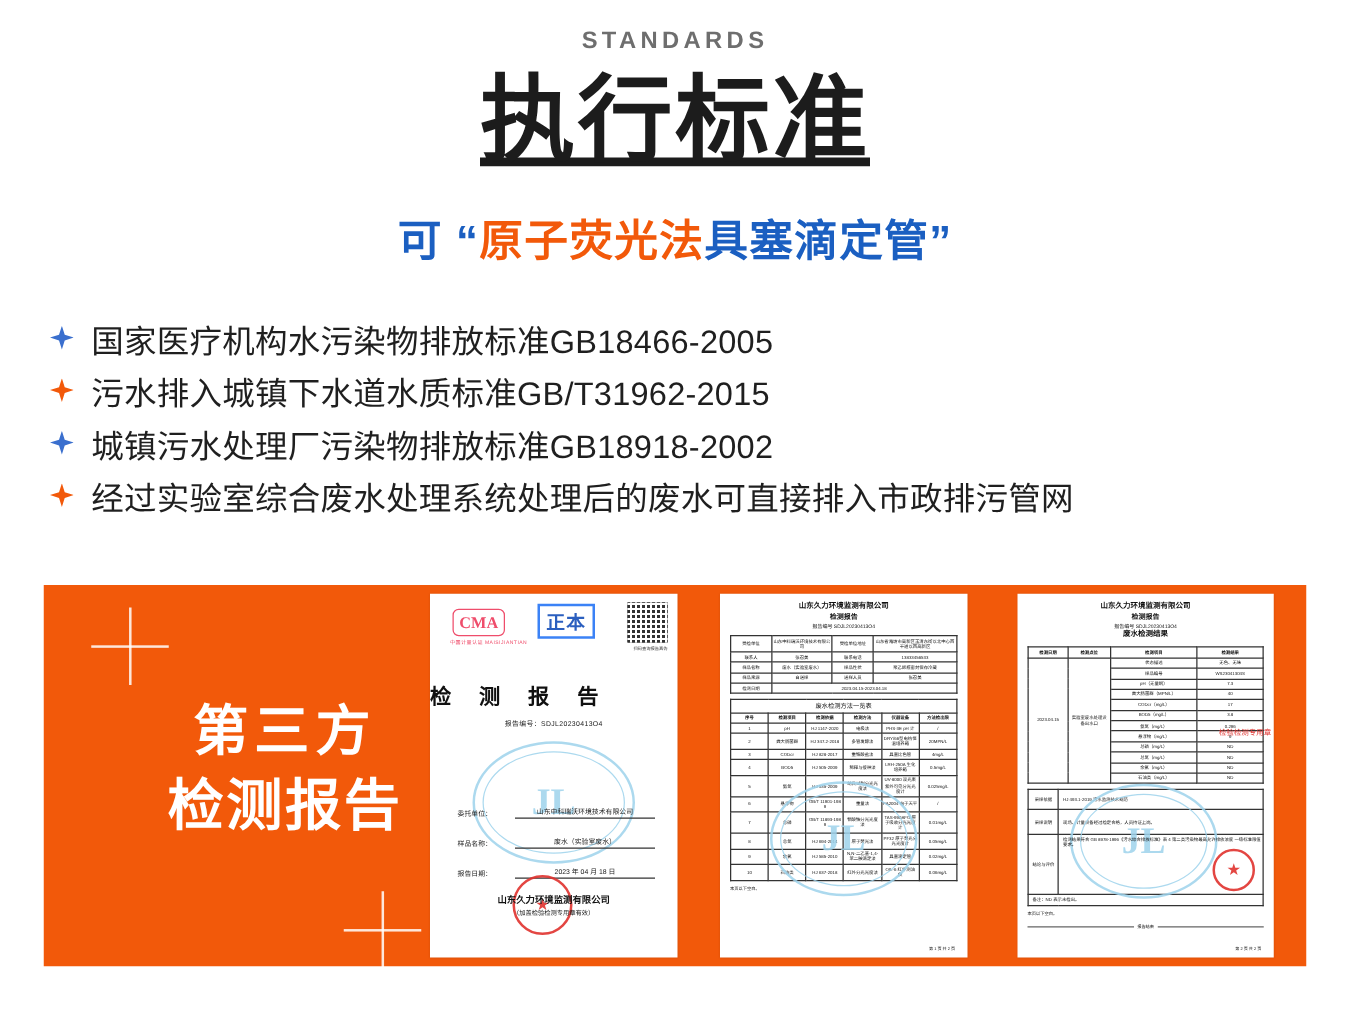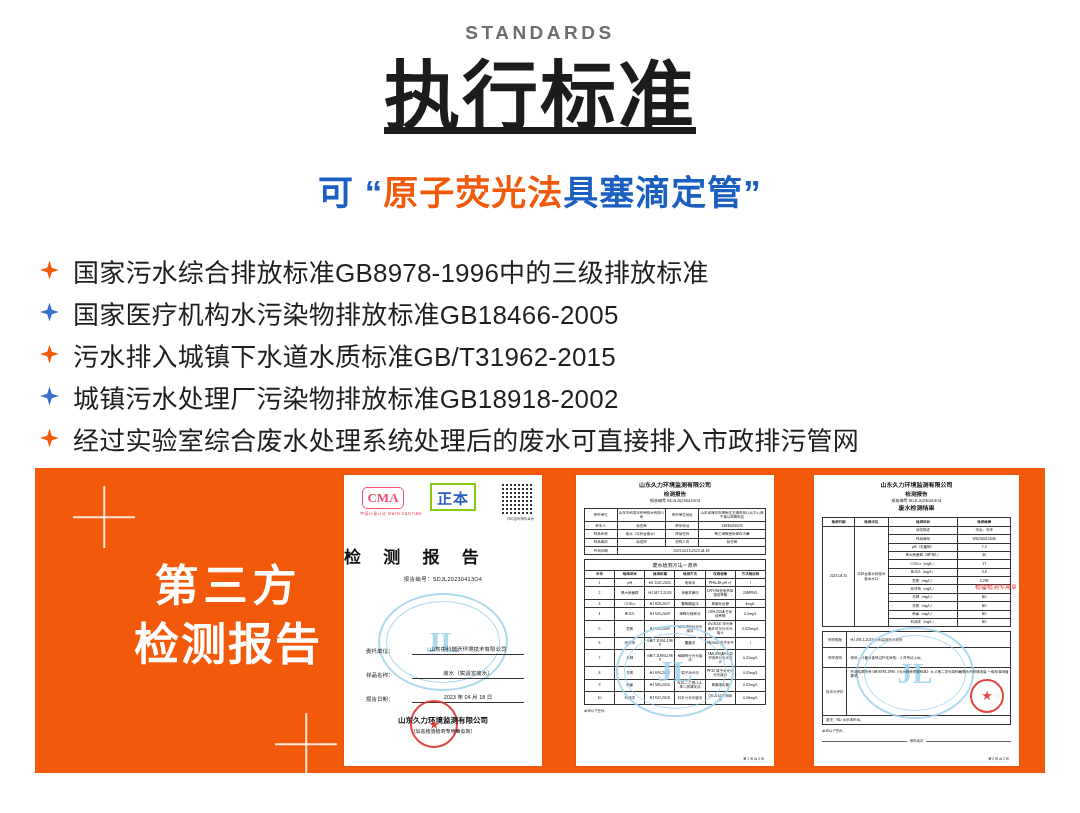--- a/index.html
+++ b/index.html
@@ -143,21 +143,21 @@
     display:flex; align-items:center; justify-content:center;
     font-family:"Liberation Serif",serif;
   }
   .cma-sub{
     position:absolute; left:16px; top:35px;
     font-size:4px; color:#ef4d6b; letter-spacing:.4px;
   }
   .zhengben{
     position:absolute; left:86px; top:8px;
     width:46px; height:28px;
-    border:2px solid #84cc16; color:#2b5fbf;
+    border:2px solid #3b82f6; color:#2b5fbf;
     font-size:15px; font-weight:bold; letter-spacing:1px;
     display:flex; align-items:center; justify-content:center;
     font-family:"Liberation Serif",serif;
   }
   .qr{
     position:absolute; right:8px; top:7px;
     width:32px; height:32px;
     background:
       repeating-linear-gradient(0deg,#111 0 2px,#fff 2px 4px),
       repeating-linear-gradient(90deg,#111 0 2px,#fff 2px 4px);
@@ -245,24 +245,20 @@
 
 <div>
   <div class="eyebrow">STANDARDS</div>
   <h1 class="main-title">执行标准</h1>
   <div class="sub-title">
     <span>可 “</span><span class="hl">原子荧光法</span><span>具塞滴定管”</span>
   </div>
 </div>
 
 <ul class="std-list">
-  <li class="std-item">
-    <span class="diamond"></span>
-    <span class="std-text">国家污水综合排放标准GB8978-1996中的三级排放标准</span>
-  </li>
   <li class="std-item">
     <span class="diamond blue"></span>
     <span class="std-text">国家医疗机构水污染物排放标准GB18466-2005</span>
   </li>
   <li class="std-item">
     <span class="diamond"></span>
     <span class="std-text">污水排入城镇下水道水质标准GB/T31962-2015</span>
   </li>
   <li class="std-item">
     <span class="diamond blue"></span>

